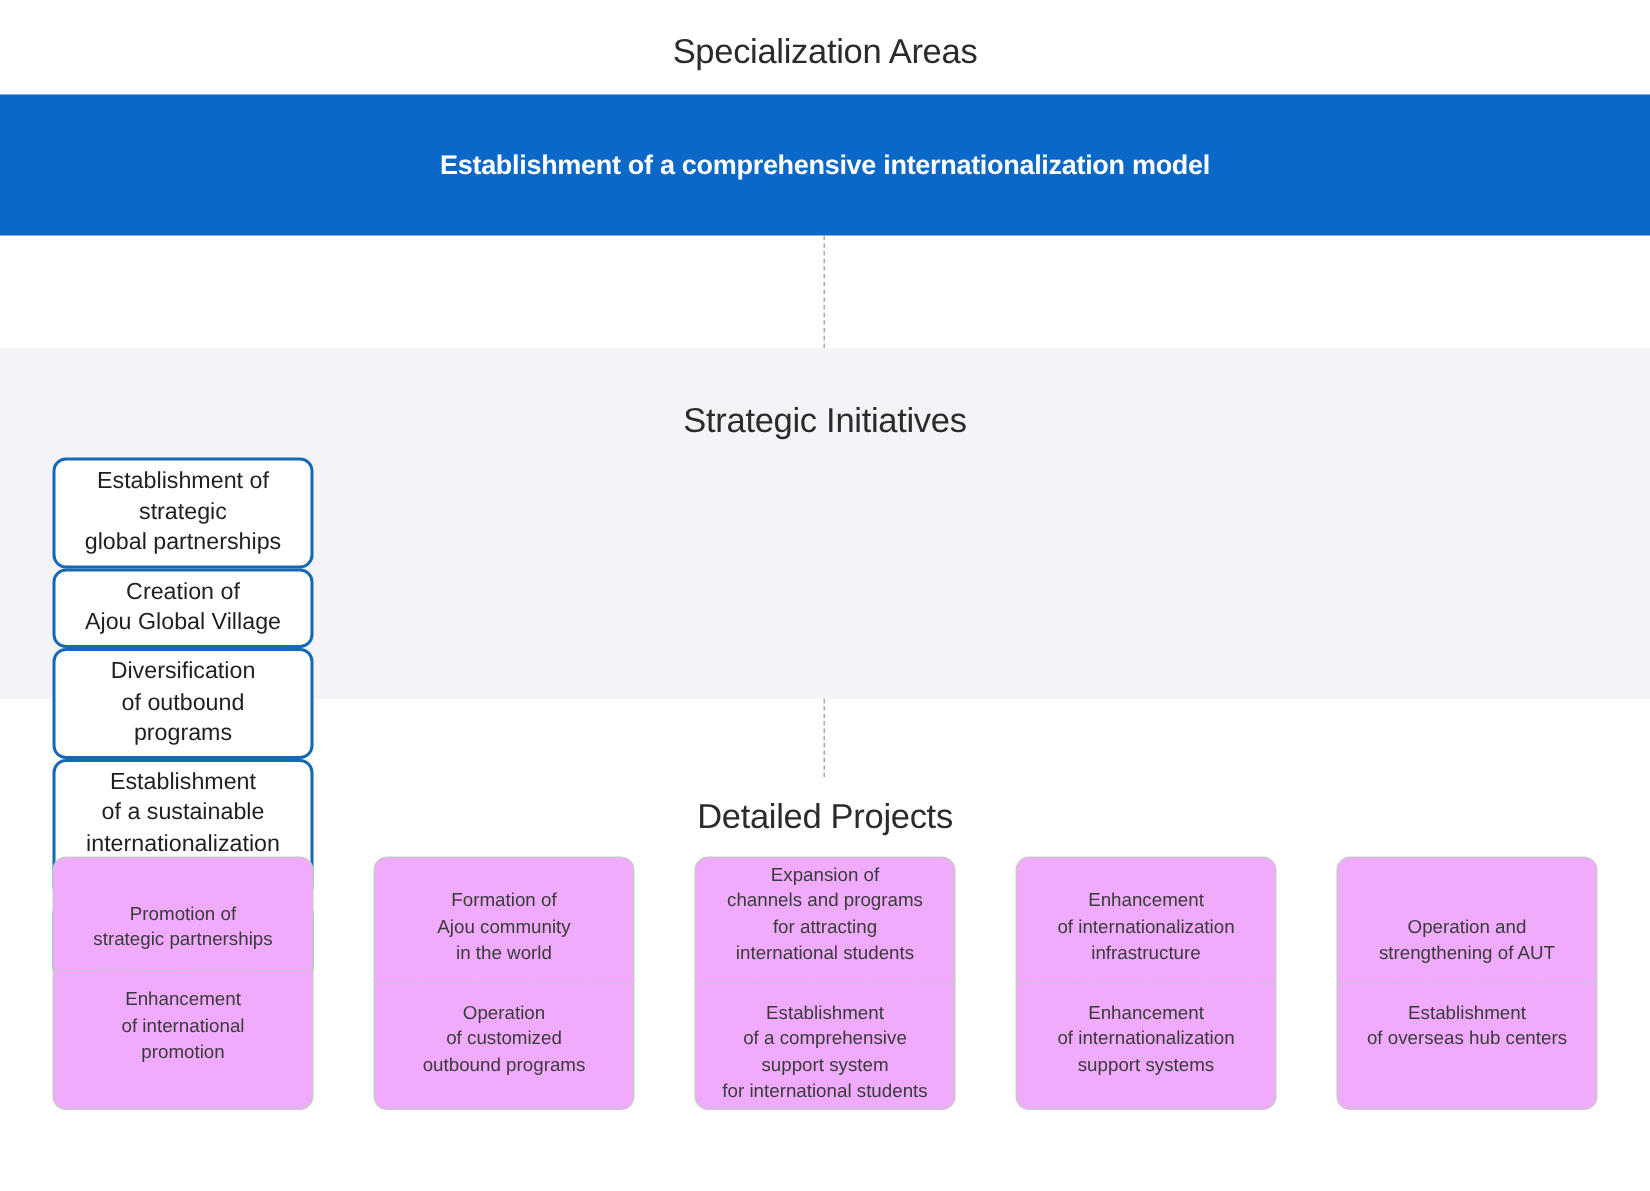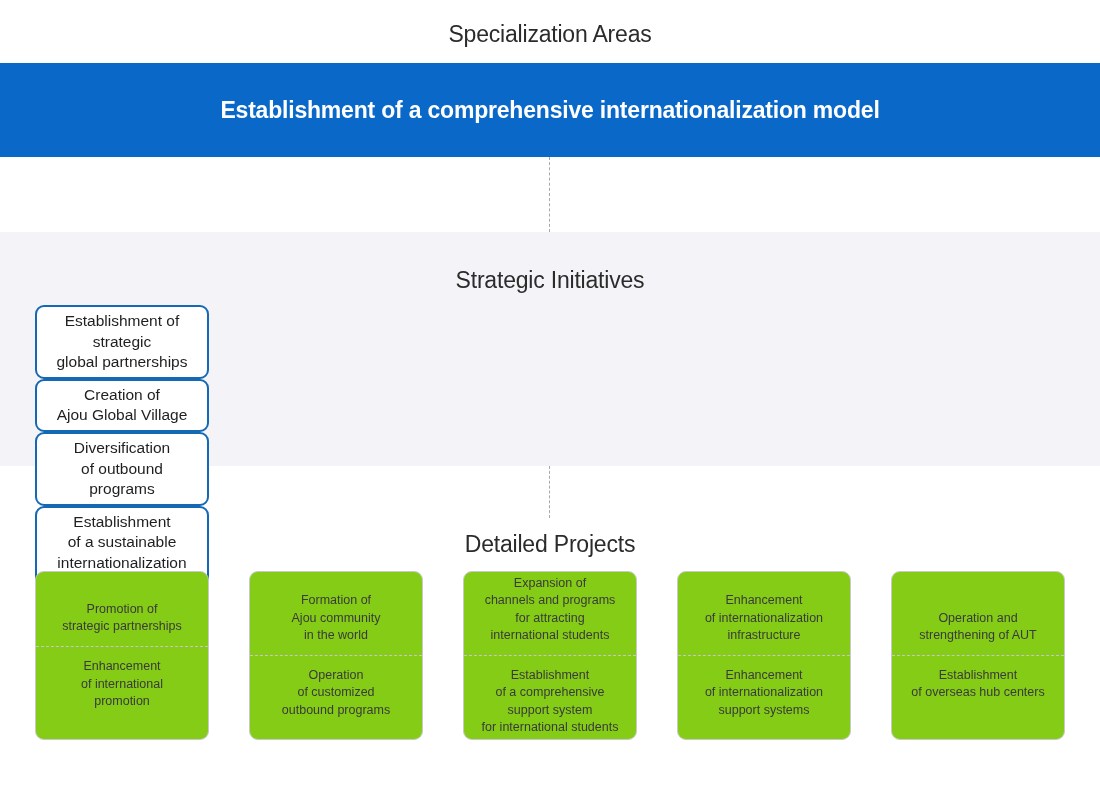--- a/index.html
+++ b/index.html
@@ -43,21 +43,21 @@
     top: 63px;
     width: 1100px;
     height: 94px;
     background: #0a68c8;
     display: flex;
     align-items: center;
     justify-content: center;
   }
   #banner-text {
     color: #ffffff;
-    font-size: 23px;
+    font-size: 18px;
     font-weight: 700;
     letter-spacing: -0.2px;
     text-align: center;
   }
 
   
   .connector {
     position: absolute;
     left: 549px;
     width: 0;
@@ -104,21 +104,21 @@
     line-height: 1.33;
     color: #1f1f1f;
     white-space: pre-line;
   }
 
   
   .detailed-box {
     width: 174px;
     height: 169px;
     box-sizing: border-box;
-    background: #84cc16;
+    background: #f0abfc;
     border: 1px solid #c9c9c9;
     border-radius: 9px;
     display: flex;
     flex-direction: column;
     justify-content: center;
     padding: 0;
     overflow: hidden;
   }
   .detailed-item {
     text-align: center;

